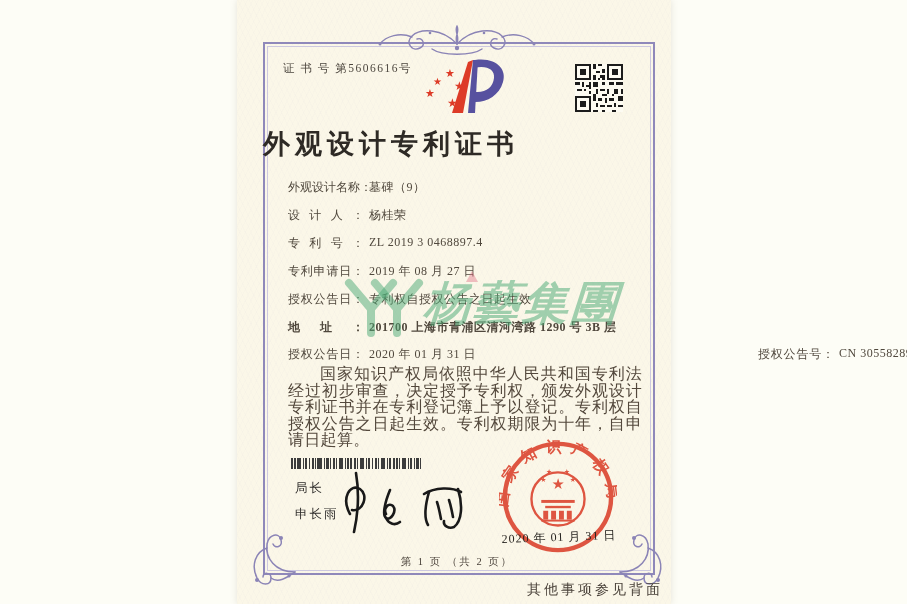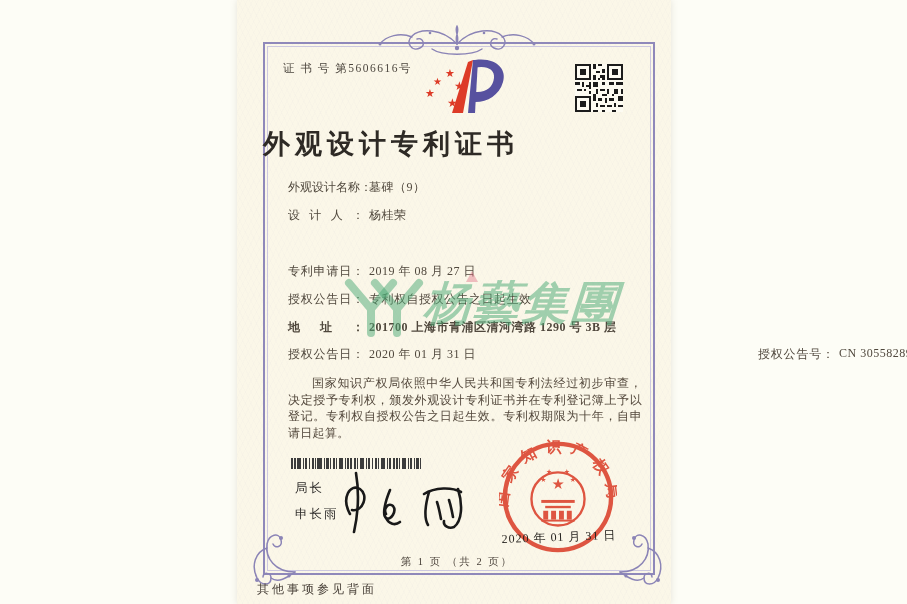--- a/index.html
+++ b/index.html
@@ -24,38 +24,38 @@
   .qr{position:absolute;left:575px;top:64px;width:48px;height:48px;}
   .title{position:absolute;left:263px;top:126px;width:388px;
          font-size:27px;font-weight:bold;letter-spacing:5px;color:#2e2a25;}
   
   .frow{position:absolute;left:288px;font-size:12px;color:#50483d;white-space:nowrap;}
   .flabel{display:inline-block;width:76px;text-align:justify;text-align-last:justify;vertical-align:top;}
   .fvalue{margin-left:5px;letter-spacing:.5px;}
   .grant2{position:absolute;left:470px;top:0;}
   
   .paras{position:absolute;left:288px;top:362px;width:354px;}
-  .paras p{margin:13px 0 3px 0;font-size:12px;line-height:16.5px;color:#53483c;
+  .paras p{margin:4px 0 3px 0;font-size:16px;line-height:16.5px;color:#53483c;
            text-indent:2em;text-align:justify;letter-spacing:.3px;}
   
   .barcode{position:absolute;left:291px;top:458px;width:130px;height:11px;
       background:
         repeating-linear-gradient(90deg,#3c3c3c 0 1px,transparent 1px 3px),
         repeating-linear-gradient(90deg,#3c3c3c 0 2px,transparent 2px 7px),
         repeating-linear-gradient(90deg,transparent 0 4px,#3c3c3c 4px 5px,transparent 5px 11px);}
   .director{position:absolute;left:295px;font-family:"Liberation Sans","DejaVu Sans",sans-serif;
             font-size:12.5px;letter-spacing:2px;color:#2f2d2b;}
   .sig{position:absolute;left:328px;top:466px;width:152px;height:70px;}
   .seal{position:absolute;left:499px;top:438px;width:118px;height:118px;opacity:.92;}
   .seal-date{position:absolute;left:494px;top:529px;width:130px;text-align:center;
              font-size:12px;letter-spacing:1px;color:#26231f;transform:rotate(-2deg);}
   .page-info{position:absolute;left:263px;top:555px;width:388px;text-align:center;
              font-size:10.5px;letter-spacing:2px;color:#4a423a;}
-  .footer-note{position:absolute;left:257px;top:581px;width:388px;text-align:left;
-             font-size:12px;letter-spacing:3px;color:#4a423a;}
+  .footer-note{position:absolute;left:275px;top:581px;width:388px;text-align:right;
+             font-size:14px;letter-spacing:3px;color:#4a423a;}
   
   .wm{position:absolute;pointer-events:none;}
   .wm-text{left:424px;top:273px;font-size:46px;font-weight:bold;letter-spacing:3px;
            color:rgba(76,170,118,.52);font-style:italic;transform:skewX(-4deg);}
   .wm-accent{left:466px;top:271px;width:12px;height:11px;background:rgba(222,95,120,.38);
              clip-path:polygon(50% 0,100% 100%,0 100%);}
 </style>
 </head>
 <body>
 
@@ -156,20 +156,23 @@
     </svg>
   </div>
 
   <div class="title">外观设计专利证书</div>
 
   <div class="frow" style="top:179px;">
     <span class="flabel">外观设计名称：</span><span class="fvalue">墓碑（9）</span>
   </div>
   <div class="frow" style="top:207px;">
     <span class="flabel">设计人：</span><span class="fvalue">杨桂荣</span>
+  </div>
+  <div class="frow" style="top:235px;">
+    <span class="flabel">专利号：</span><span class="fvalue">ZL 2019 3 0468897.4</span>
   </div>
   <div class="frow" style="top:263px;">
     <span class="flabel">专利申请日：</span><span class="fvalue">2019 年 08 月 27 日</span>
   </div>
   <div class="frow" style="top:291px;">
     <span class="flabel">授权公告日：</span><span class="fvalue">专利权自授权公告之日起生效</span>
   </div>
   <div class="frow" style="top:319px;font-weight:bold;">
     <span class="flabel">地址：</span><span class="fvalue">201700 上海市青浦区清河湾路 1290 号 3B 层</span>
   </div>

